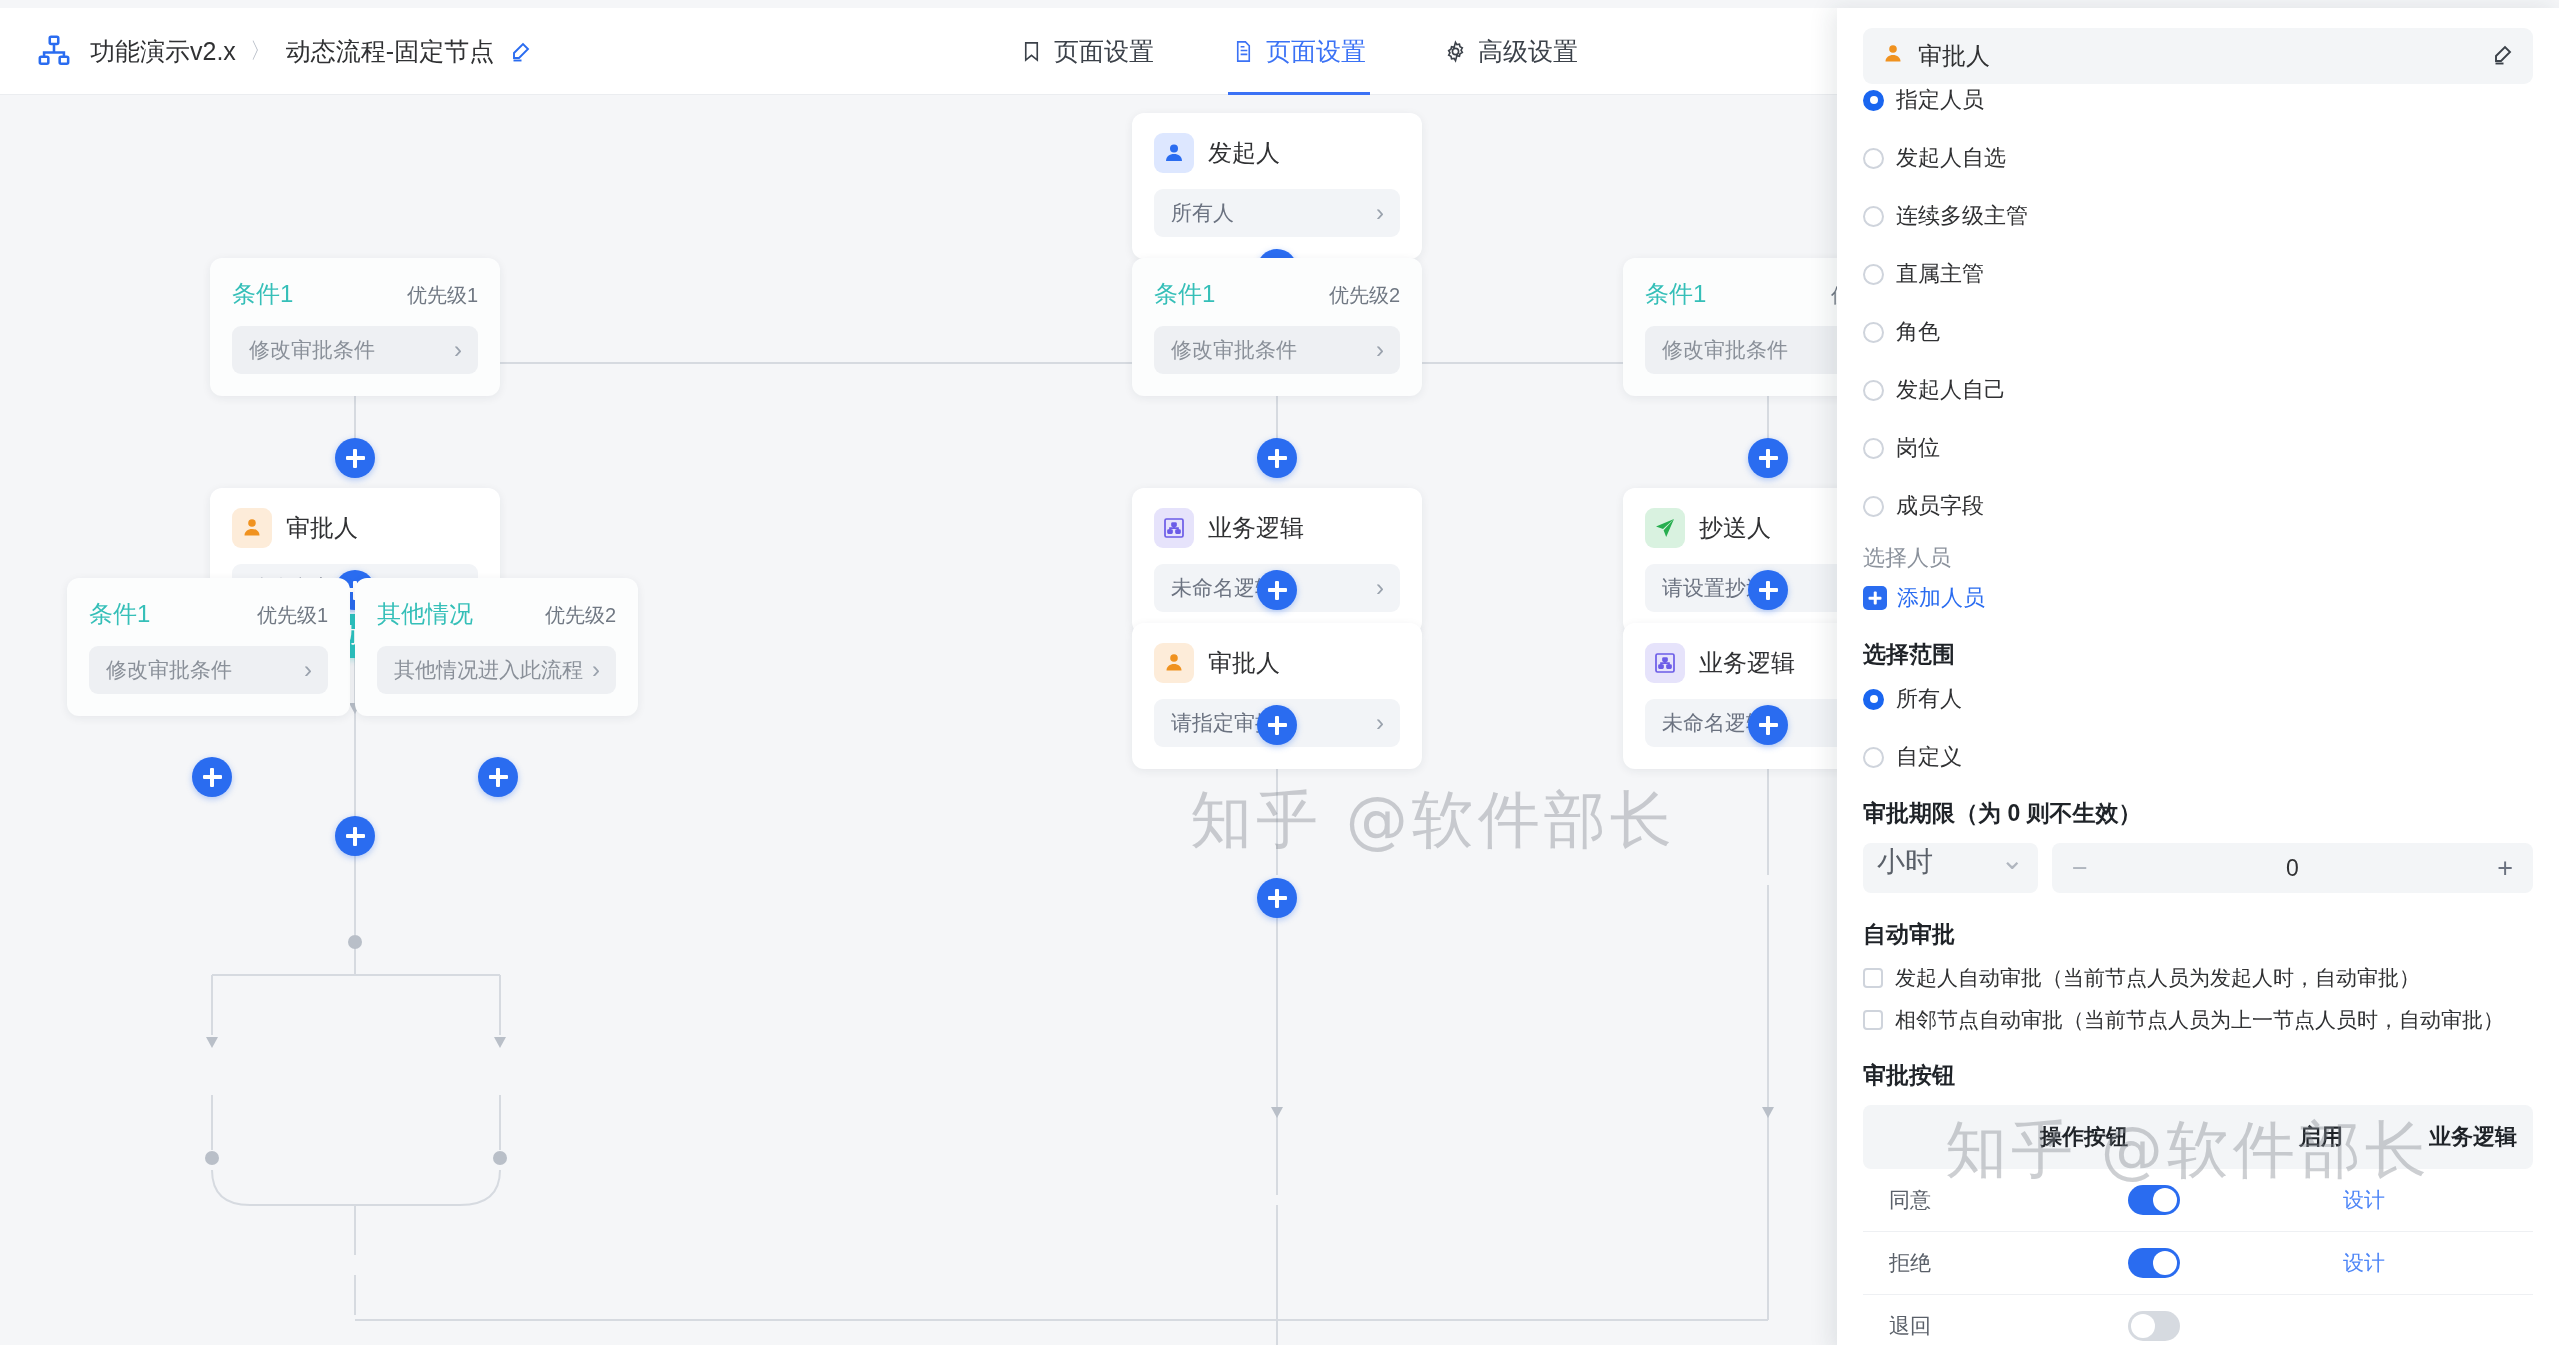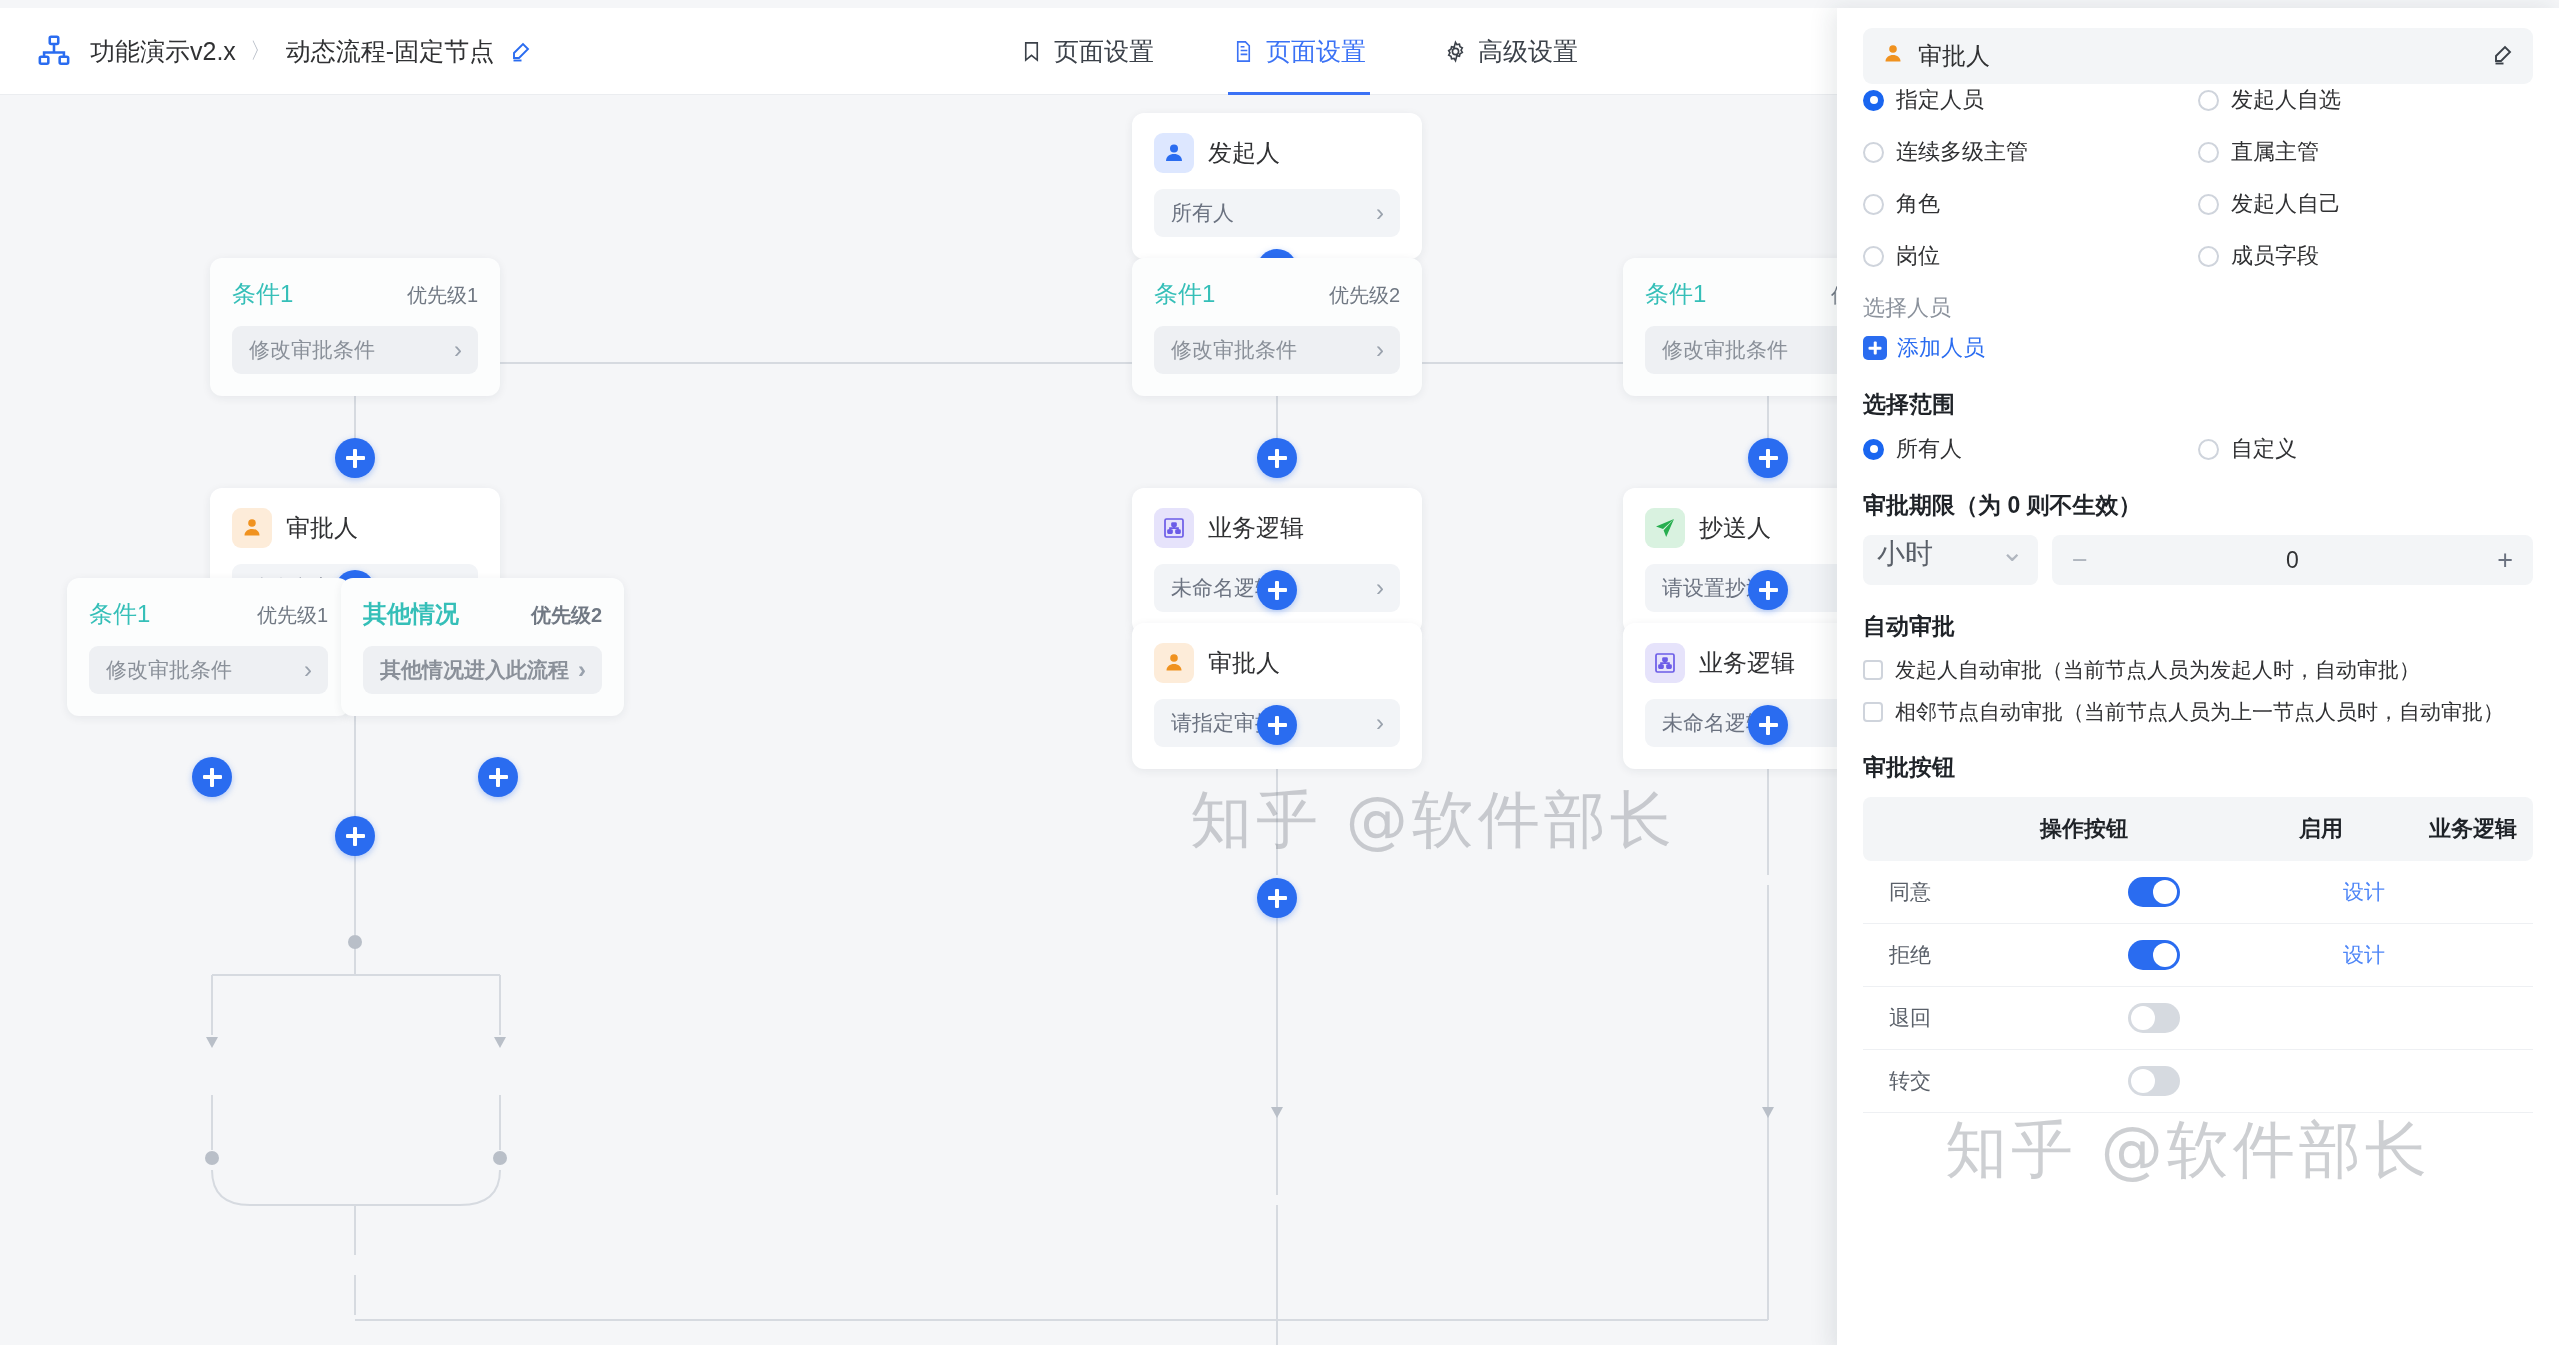--- a/index.html
+++ b/index.html
@@ -88,21 +88,21 @@
   .panel-header { padding: 20px 26px 14px 26px; }
   .panel-title-box {
     background: #f3f5f7; border-radius: 9px; height: 56px; display: flex; align-items: center;
     padding: 0 18px; gap: 13px;
   }
   .panel-title-text { font-size: 24px; color: #303133; }
   .panel-title-edit { margin-left: auto; cursor: pointer; }
 
   .panel-body { padding: 0 26px 0 26px; position: relative; }
 
-  .radio-grid { display: grid; grid-template-columns: 1fr 1fr; row-gap: 22px; }
+  .radio-grid { display: grid; grid-template-columns: 1fr; row-gap: 28px; }
   .radio { display: flex; align-items: center; gap: 12px; cursor: pointer; font-size: 22px; color: #303133; white-space: nowrap; }
   .rdot { width: 21px; height: 21px; border-radius: 50%; border: 2px solid #cfd4dc; background: #fff; flex: 0 0 auto; position: relative; }
   .rdot.on { border-color: #1a66f0; background: #1a66f0; }
   .rdot.on::after { content:""; position:absolute; left:50%; top:50%; width: 8px; height: 8px; background:#fff; border-radius:50%; transform: translate(-50%,-50%); }
 
   .sec-label { font-size: 22px; color: #8b929c; margin: 22px 0 10px; }
   .sec-title { font-size: 23px; font-weight: bold; color: #1f2328; margin: 26px 0 14px; }
   .add-link { display: flex; align-items: center; gap: 10px; color: #2a6cf0; font-size: 22px; cursor: pointer; }
   .add-sq { width: 24px; height: 24px; border-radius: 5px; background: #2a6cf0; position: relative; flex:0 0 auto;}
   .add-sq::before, .add-sq::after { content:""; position:absolute; background:#fff; left:50%; top:50%; transform: translate(-50%,-50%); border-radius:1px;}
@@ -368,21 +368,21 @@
     <div class="node cond" style="left:67px; top:483px; width:283px;">
       <div class="cond-head">
         <span class="cond-name">条件1</span>
         <span class="cond-prio">优先级1</span>
       </div>
       <div class="node-field">
         <span>修改审批条件</span>
         <span class="chev">›</span>
       </div>
     </div>
-    <div class="node cond" style="left:341px; top:483px; width:283px;font-weight:bold;">
+    <div class="node cond" style="left:355px; top:483px; width:283px;">
       <div class="cond-head">
         <span class="cond-name">其他情况</span>
         <span class="cond-prio">优先级2</span>
       </div>
       <div class="node-field">
         <span>其他情况进入此流程</span>
         <span class="chev">›</span>
       </div>
     </div>
     <div class="plus" style="left:192px; top:662px;"></div>

